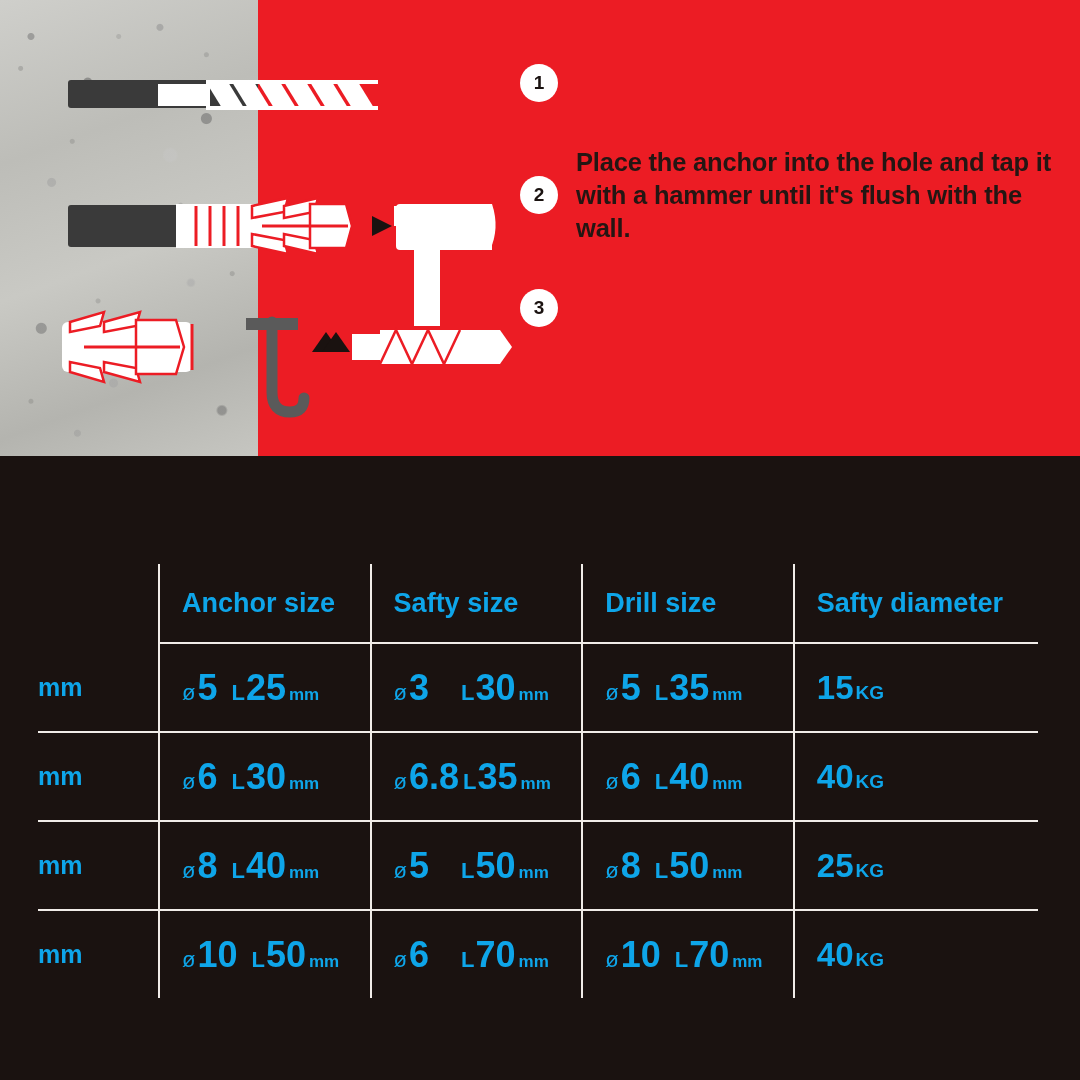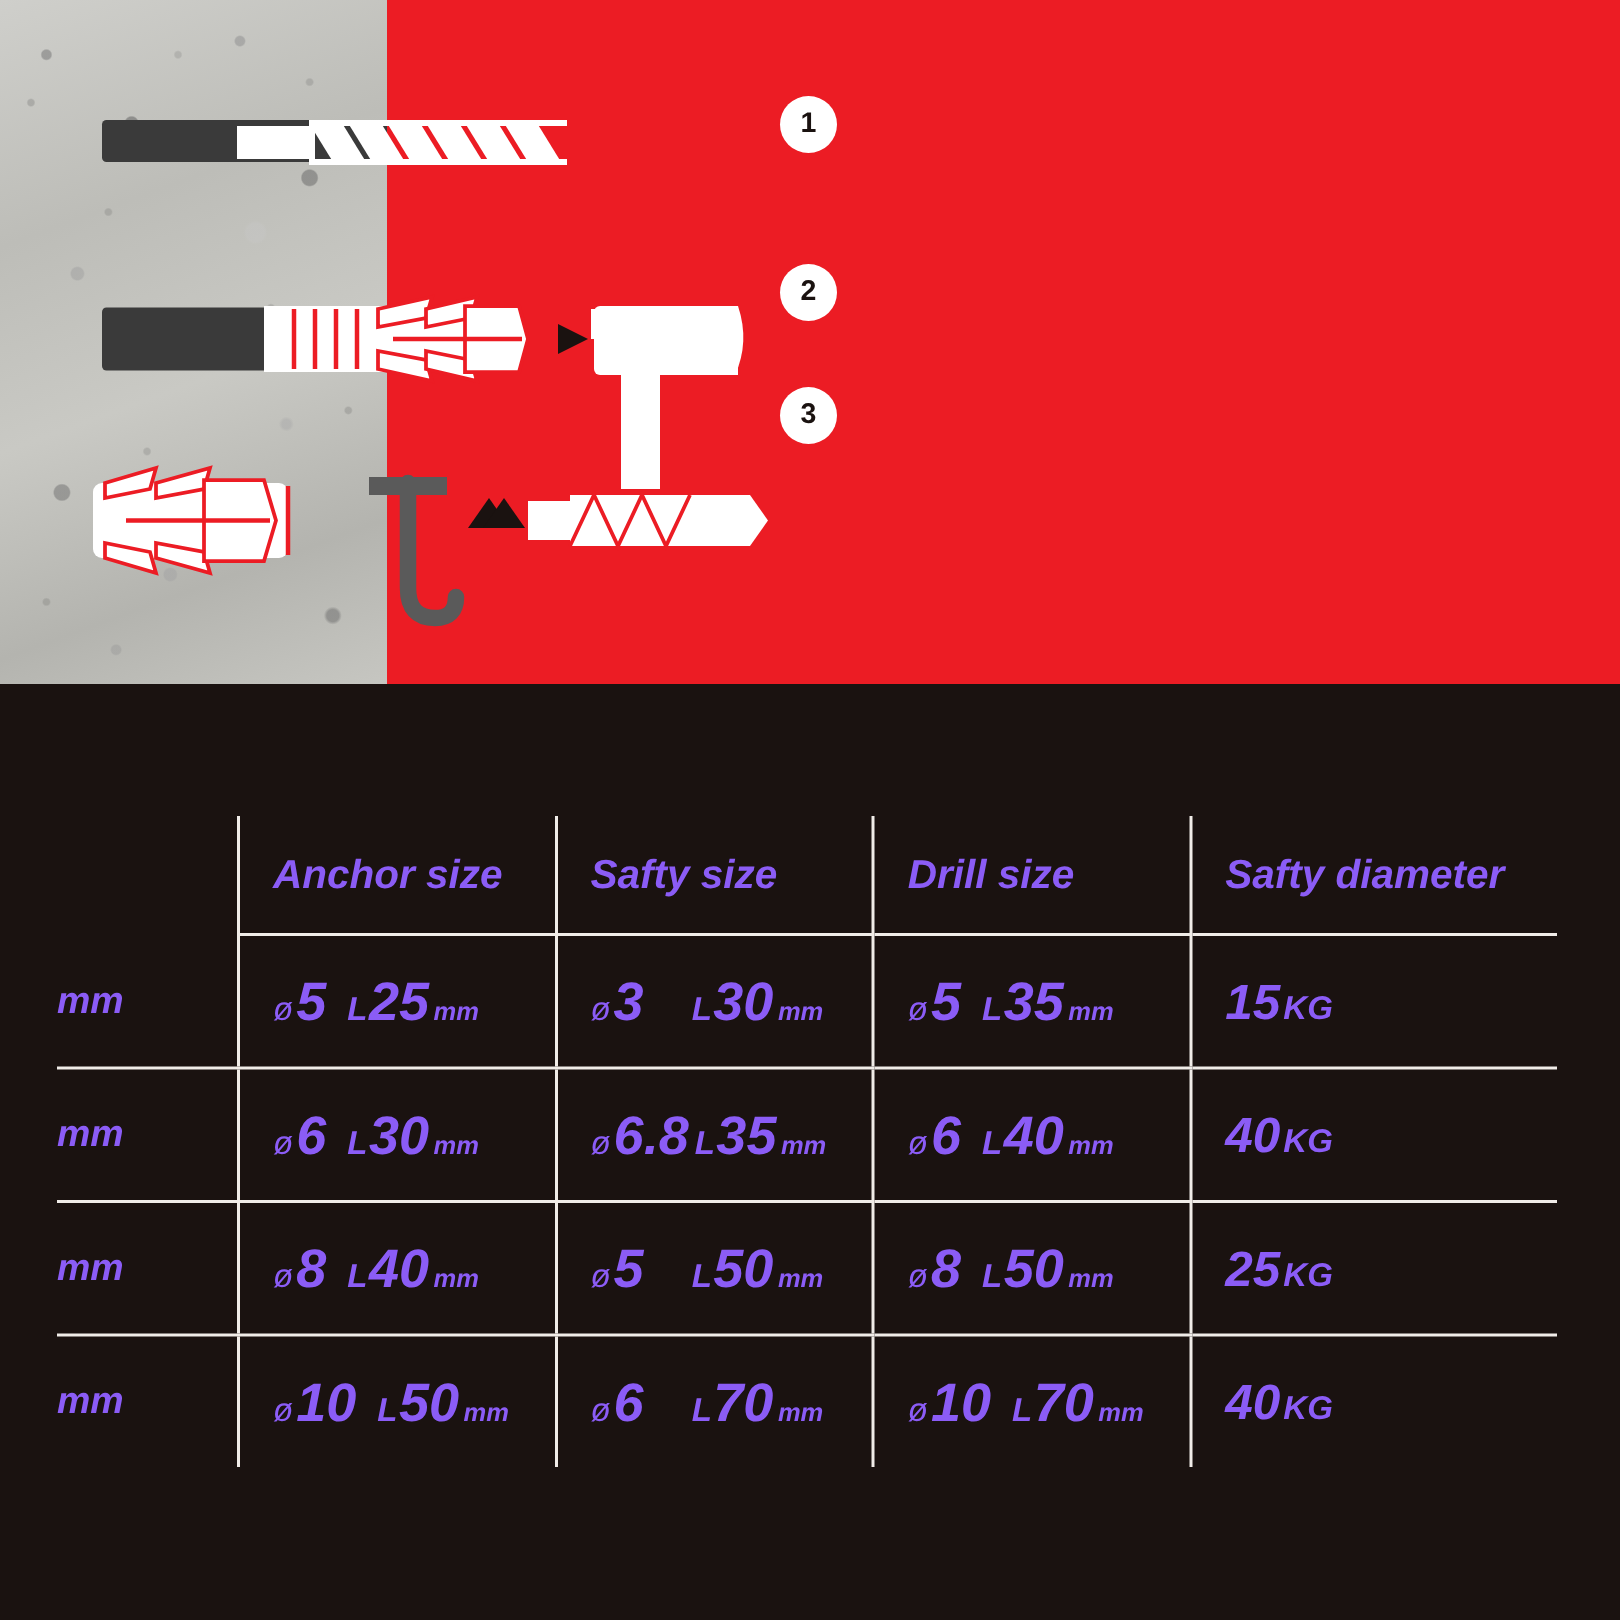--- a/index.html
+++ b/index.html
@@ -120,25 +120,24 @@
   
   .bottom-panel {
     position: relative;
     width: 1080px;
     height: 624px;
     background: #1a1210;
   }
   table.spec {
     position: absolute;
     left: 38px;
-    top: 88px;
+    top: 108px;
     width: 1000px;
     border-collapse: collapse;
-    color: #8b5cf6;
-    font-style: italic;
+    color: #0ea5e9;
   }
   table.spec th, table.spec td {
     padding: 0;
     vertical-align: middle;
   }
   table.spec thead th {
     height: 78px;
     font-size: 27px;
     font-weight: bold;
     text-align: left;
@@ -170,21 +169,21 @@
     padding-left: 22px;
     white-space: nowrap;
   }
   .dia { font-size: 22px; font-weight: normal; margin-right: 2px; }
   .big { font-size: 36px; font-weight: bold; }
   .lmark { font-size: 22px; font-weight: bold; margin-left: 14px; margin-right: 1px; }
   .lmark.tight { margin-left: 4px; }
   .mm { font-size: 17px; font-weight: bold; margin-left: 3px; }
   .gap { display: inline-block; width: 18px; }
   .load { font-size: 33px; font-weight: bold; padding-left: 22px; }
-  .kg { font-size: 22px; font-weight: bold; margin-left: 2px; text-align: center; }
+  .kg { font-size: 19px; font-weight: bold; margin-left: 2px; text-align: center; }
 </style>
 </head>
 <body>
 
 <div class="top-panel">
 
   <div class="wall"></div>
   <div class="hole h1"></div>
   <div class="hole h2"></div>
 
@@ -269,20 +268,21 @@
     <polygon points="336,332 350,352 322,352" fill="#1a1210"></polygon>
 
   </svg>
 
   <div class="steps">
     <div class="step s1">
       <div class="step-num">1</div>
     </div>
     <div class="step s2">
       <div class="step-num">2</div>
+      <div class="step-text">Place the anchor into the hole and tap it with a hammer until it's flush with the wall.</div>
     </div>
     <div class="step s3">
       <div class="step-num">3</div>
     </div>
   </div>
 </div>
 
 <div class="bottom-panel">
   <table class="spec">
     <thead>

